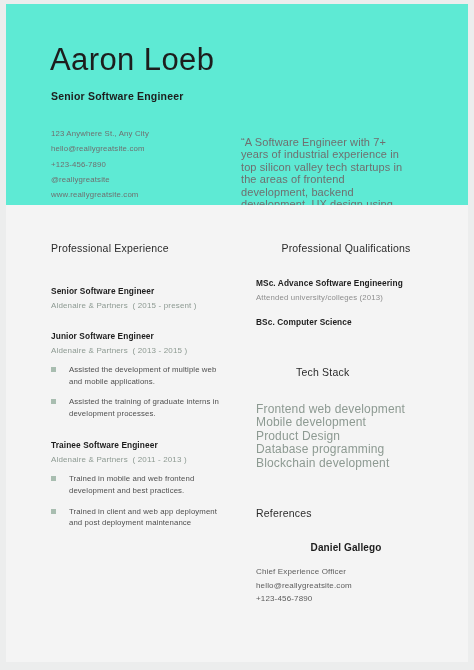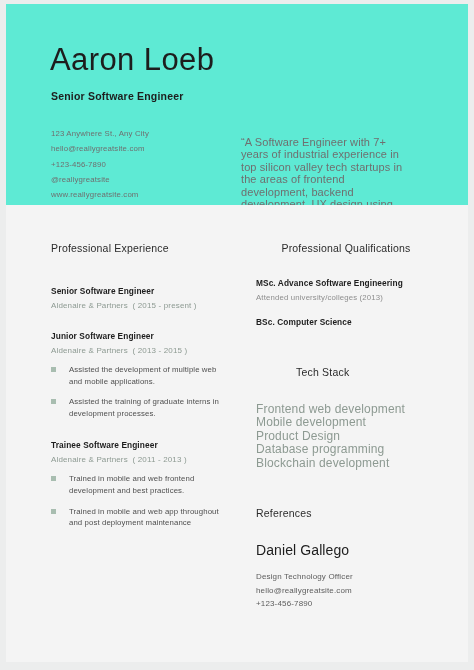--- a/index.html
+++ b/index.html
@@ -161,25 +161,26 @@
   
   .stack-item {
     font-size: 12px;
     color: #8d9a92;
     line-height: 13.4px;
     letter-spacing: 0.15px;
     white-space: nowrap;
   }
   
   .ref-name {
-    font-size: 14px;
-    font-weight: normal;
-    color: #1d1d1d;
-    letter-spacing: 0.1px;
-    white-space: nowrap;
+    font-size: 10px;
+    font-weight: bold;
+    color: #1d1d1d;
+    letter-spacing: 0.1px;
+    white-space: nowrap;
+    text-align: center;
   }
   .ref-line {
     font-size: 8px;
     color: #5d5d5d;
     line-height: 13.6px;
     letter-spacing: 0.15px;
     white-space: nowrap;
   }
 </style>
 </head>
@@ -231,21 +232,21 @@
       <div class="job" style="margin-top:21px;">
         <div class="job-role">Trainee Software Engineer</div>
         <div class="job-company"><span>Aldenaire &amp; Partners</span>&nbsp;&nbsp;<span>( 2011 - 2013 )</span></div>
         <div class="bullets">
           <div class="bullet">
             <span class="bullet-marker"></span>
             <span>Trained in mobile and web frontend development and best practices.</span>
           </div>
           <div class="bullet">
             <span class="bullet-marker"></span>
-            <span>Trained in mobile and web app throughout and post deployment maintenance</span>
+            <span>Trained in client and web app deployment and post deployment maintenance</span>
           </div>
         </div>
       </div>
 
     </div>
 
     <div class="col-right">
 
       <div class="section-title" style="margin-top:37px;text-align:center;">Professional Qualifications</div>
 
@@ -266,21 +267,21 @@
         <div class="stack-item">Product Design</div>
         <div class="stack-item">Database programming</div>
         <div class="stack-item">Blockchain development</div>
       </div>
 
       <div class="section-title" style="margin-top:37px;">References</div>
 
       <div style="margin-top:23px;">
         <div class="ref-name">Daniel Gallego</div>
         <div style="margin-top:12px;">
-          <div class="ref-line">Design Technology Officer</div>
+          <div class="ref-line">Chief Experience Officer</div>
           <div class="ref-line">hello@reallygreatsite.com</div>
           <div class="ref-line">+123-456-7890</div>
         </div>
       </div>
 
     </div>
 
   </div>
 </div>
 

